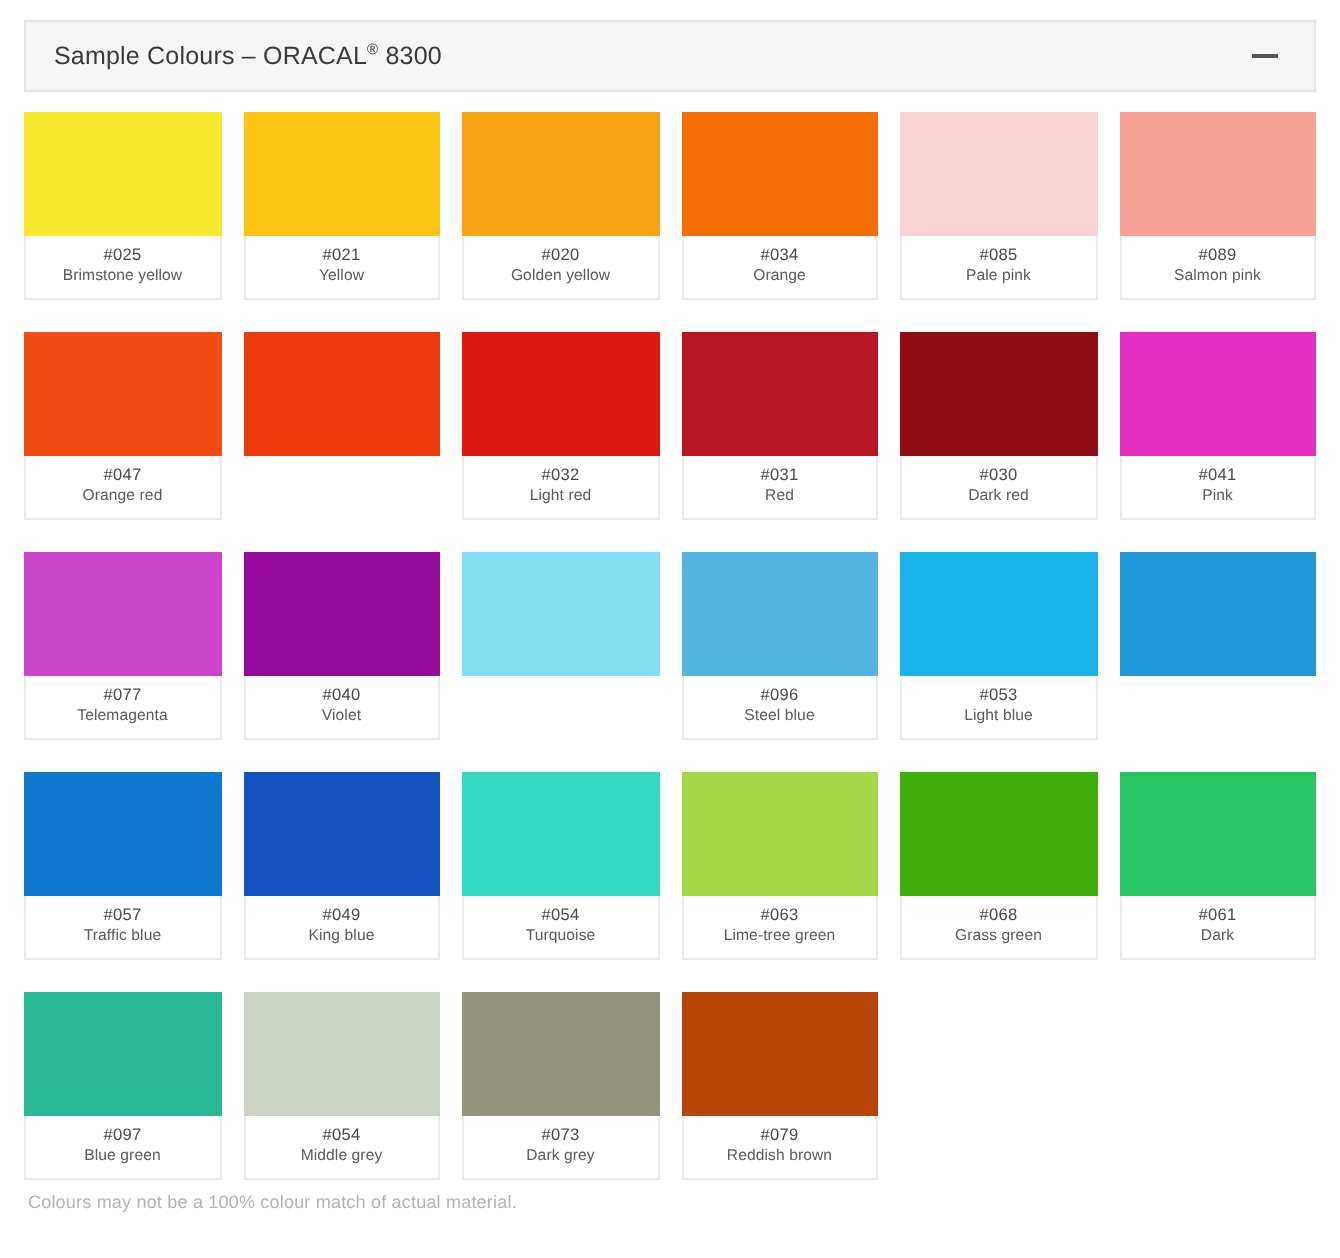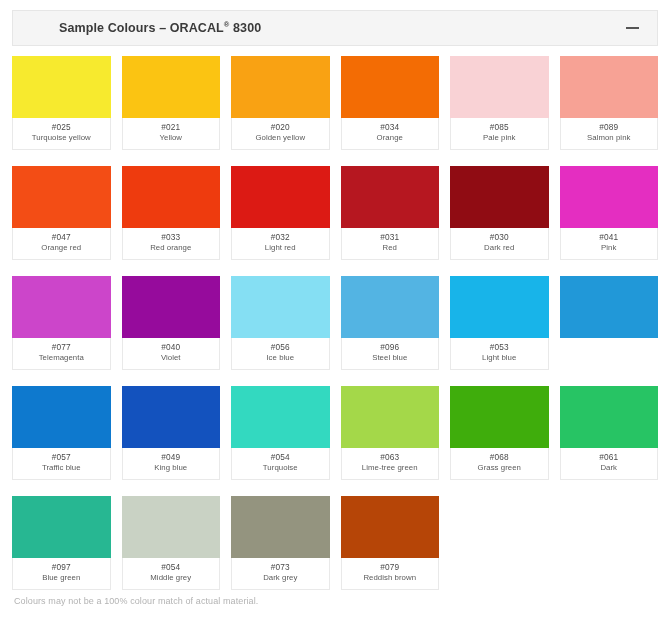--- a/index.html
+++ b/index.html
@@ -32,25 +32,24 @@
     margin: 10px 12px 0 12px;
     background: #f5f5f5;
     border: 1px solid #e6e6e6;
     display: flex;
     align-items: center;
     justify-content: space-between;
     padding: 0 14px 0 14px;
   }
   .panel-title {
     font-size: 12.5px;
-    font-weight: bold;
+    font-weight: normal;
     color: #3a3a3a;
     letter-spacing: 0.1px;
     white-space: nowrap;
-    margin-left: 32px;
   }
   .panel-title sup {
     font-size: 7.5px;
     vertical-align: super;
     line-height: 0;
   }
   .collapse-btn {
     width: 22px;
     height: 22px;
     display: flex;
@@ -140,21 +139,21 @@
     <button class="collapse-btn">
       <span class="dash"></span>
     </button>
   </div>
 
   <div class="swatch-grid" id="swatch-grid">
       <div class="swatch-card">
         <div class="swatch-colour" style="background-color: rgb(247, 234, 46);"></div>
         <div class="swatch-caption">
           <div class="swatch-code">#025</div>
-          <div class="swatch-name">Turquoise yellow</div>
+          <div class="swatch-name">Brimstone yellow</div>
         </div>
       </div>
       <div class="swatch-card">
         <div class="swatch-colour" style="background-color: rgb(251, 196, 18);"></div>
         <div class="swatch-caption">
           <div class="swatch-code">#021</div>
           <div class="swatch-name">Yellow</div>
         </div>
       </div>
       <div class="swatch-card">
@@ -187,24 +186,20 @@
       </div>
       <div class="swatch-card">
         <div class="swatch-colour" style="background-color: rgb(243, 77, 21);"></div>
         <div class="swatch-caption">
           <div class="swatch-code">#047</div>
           <div class="swatch-name">Orange red</div>
         </div>
       </div>
       <div class="swatch-card">
         <div class="swatch-colour" style="background-color: rgb(238, 59, 14);"></div>
-        <div class="swatch-caption">
-          <div class="swatch-code">#033</div>
-          <div class="swatch-name">Red orange</div>
-        </div>
       </div>
       <div class="swatch-card">
         <div class="swatch-colour" style="background-color: rgb(220, 26, 20);"></div>
         <div class="swatch-caption">
           <div class="swatch-code">#032</div>
           <div class="swatch-name">Light red</div>
         </div>
       </div>
       <div class="swatch-card">
         <div class="swatch-colour" style="background-color: rgb(182, 23, 32);"></div>
@@ -236,24 +231,20 @@
       </div>
       <div class="swatch-card">
         <div class="swatch-colour" style="background-color: rgb(150, 11, 156);"></div>
         <div class="swatch-caption">
           <div class="swatch-code">#040</div>
           <div class="swatch-name">Violet</div>
         </div>
       </div>
       <div class="swatch-card">
         <div class="swatch-colour" style="background-color: rgb(133, 223, 243);"></div>
-        <div class="swatch-caption">
-          <div class="swatch-code">#056</div>
-          <div class="swatch-name">Ice blue</div>
-        </div>
       </div>
       <div class="swatch-card">
         <div class="swatch-colour" style="background-color: rgb(83, 180, 227);"></div>
         <div class="swatch-caption">
           <div class="swatch-code">#096</div>
           <div class="swatch-name">Steel blue</div>
         </div>
       </div>
       <div class="swatch-card">
         <div class="swatch-colour" style="background-color: rgb(24, 180, 233);"></div>

